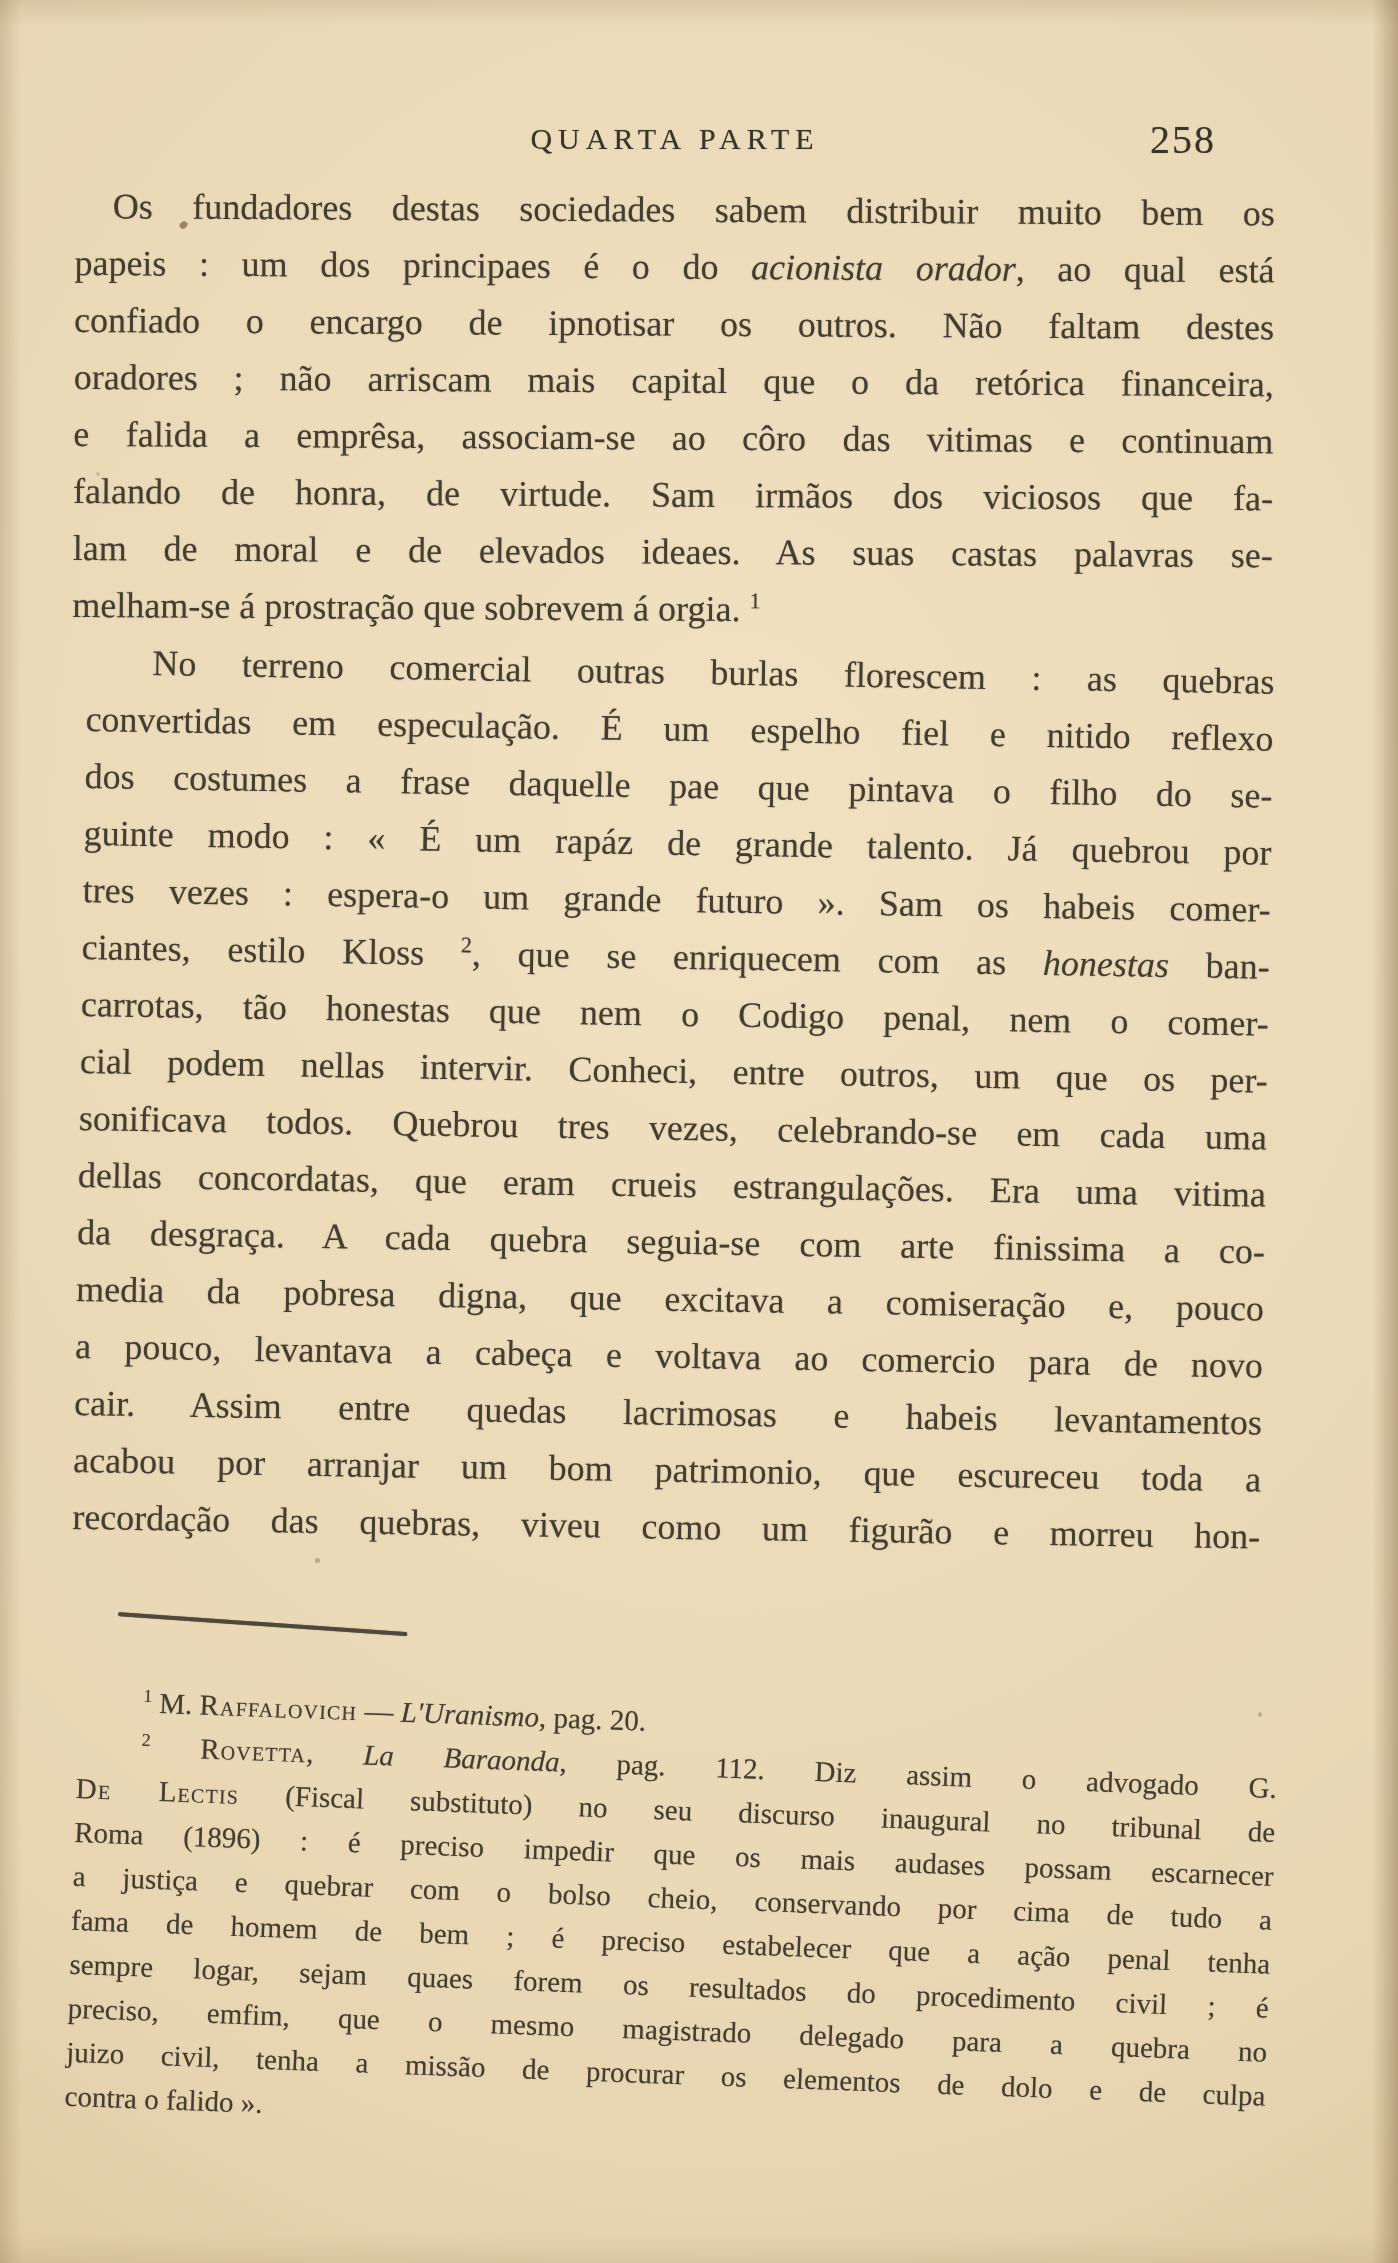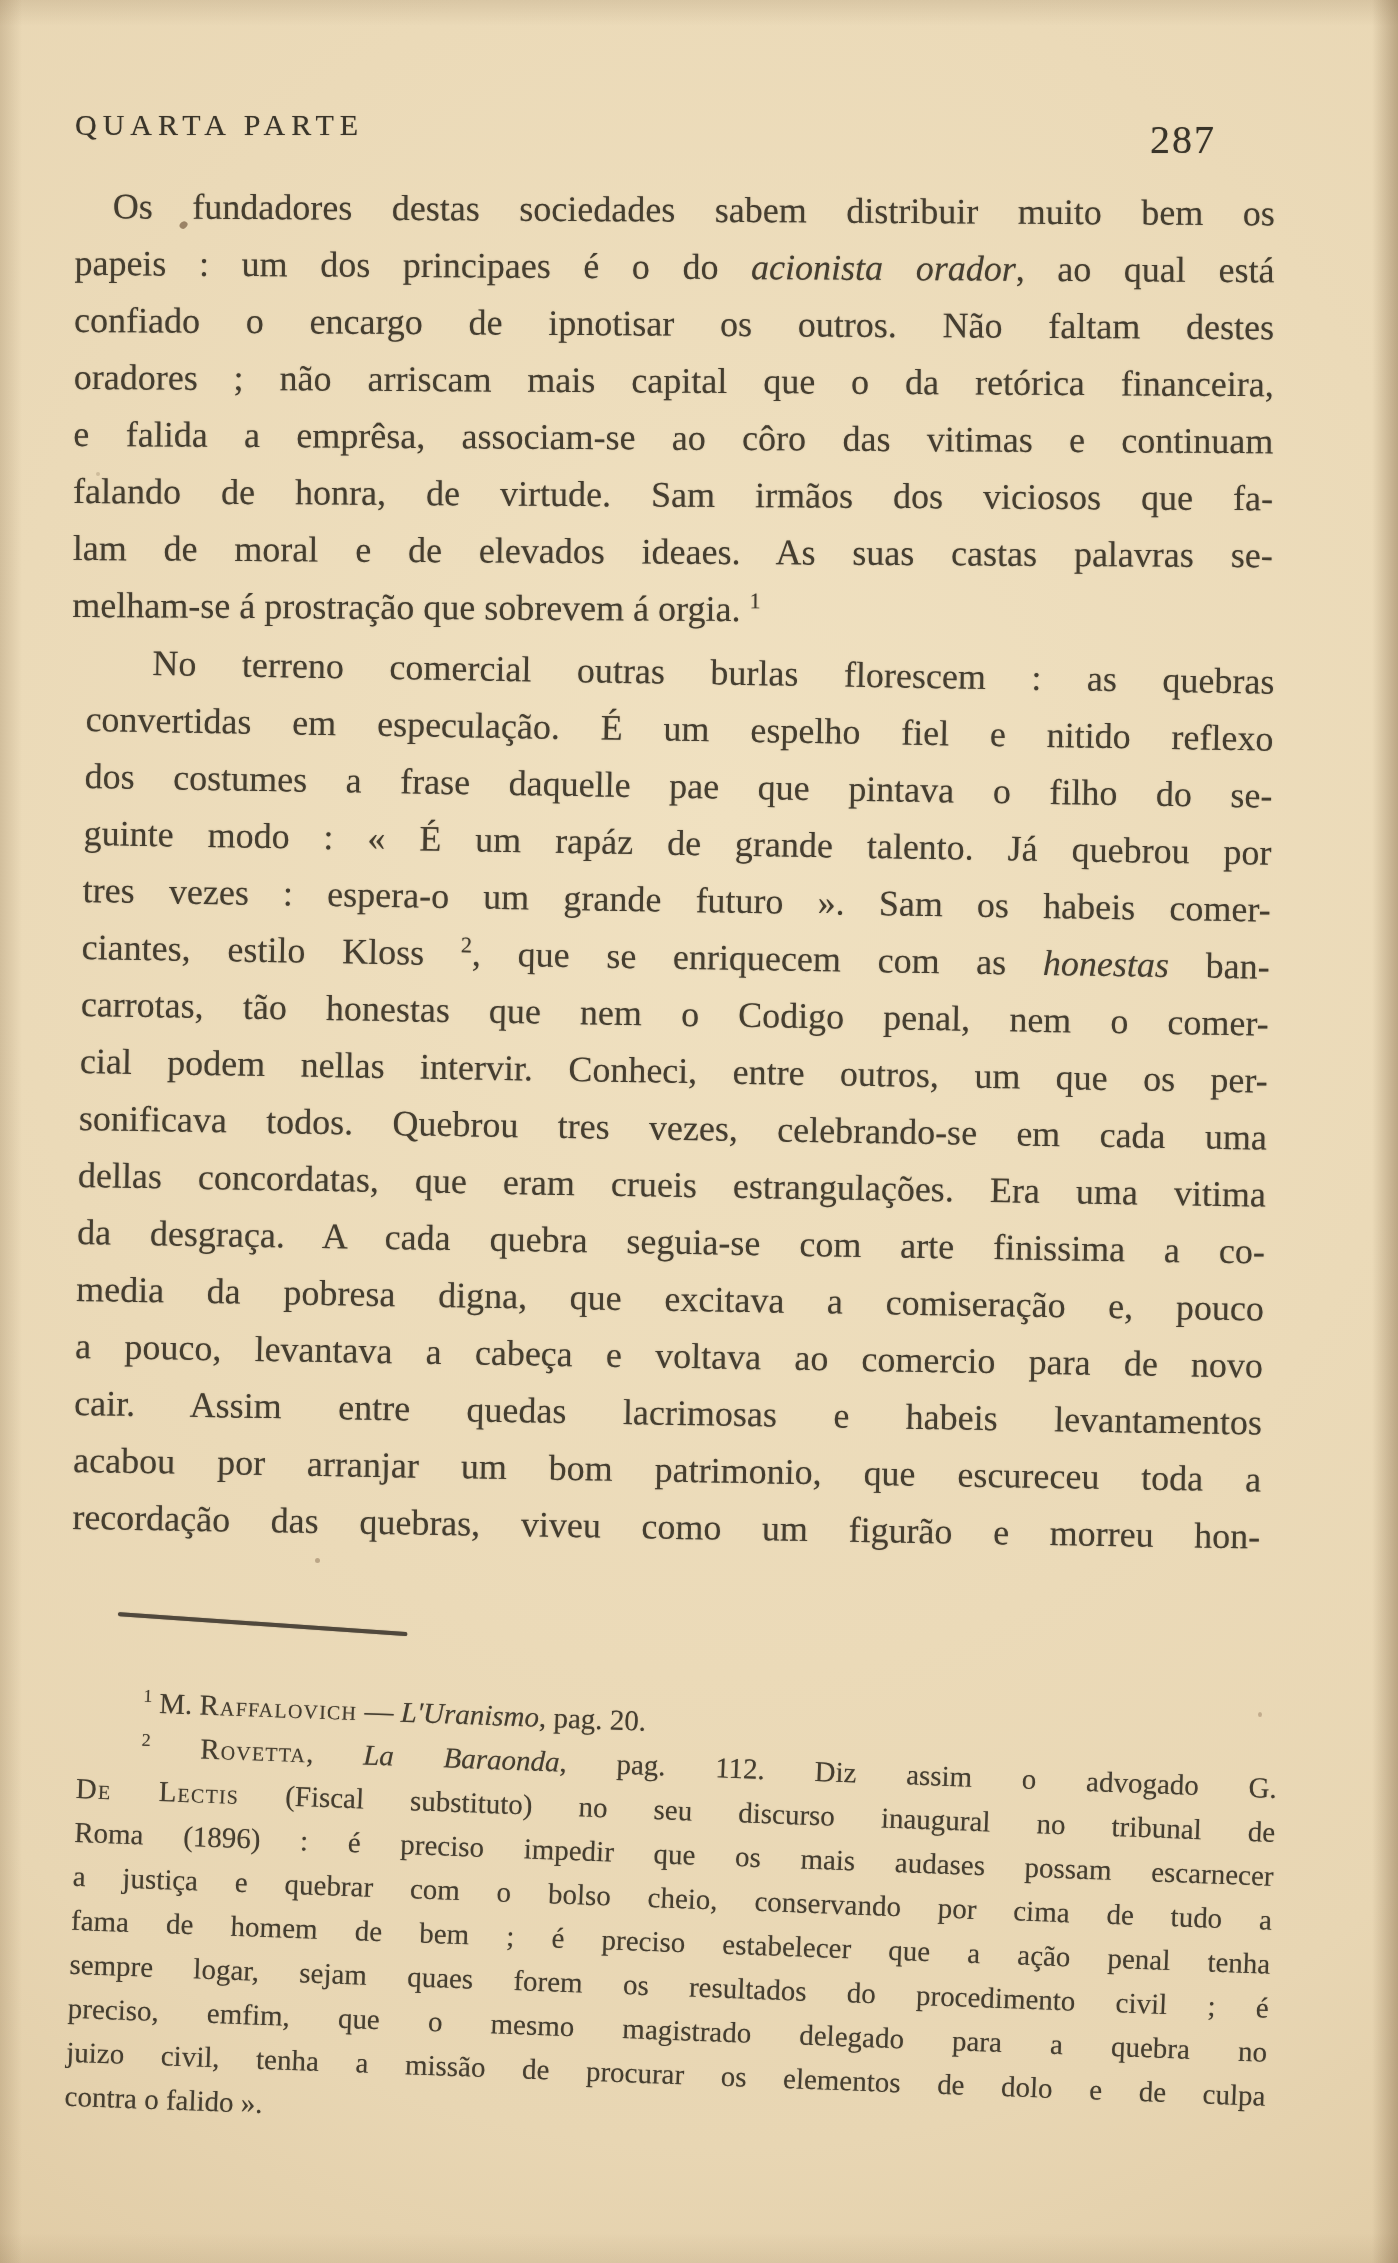--- a/index.html
+++ b/index.html
@@ -16,21 +16,22 @@
     position:relative;width:1398px;height:2263px;overflow:hidden;
     background:
       linear-gradient(to left, rgba(110,82,48,.38), rgba(110,82,48,0) 26px),
       linear-gradient(to right, rgba(110,82,48,.20), rgba(110,82,48,0) 22px),
       linear-gradient(to bottom, rgba(110,82,48,.14), rgba(110,82,48,0) 26px),
       linear-gradient(to top, rgba(110,82,48,.10), rgba(110,82,48,0) 30px),
       radial-gradient(ellipse 130% 95% at 52% 36%, #f0e1c1 0%, #ebdab8 40%, var(--paper) 62%, #ddc7a0 85%, #cfb78c 100%);
     color:var(--ink);
   }
   .running-head{
-    position:absolute;top:108px;left:75px;width:1200px;
+    position:absolute;top:122px;left:75px;width:1200px;
+    text-align:center;
     font-size:30px;letter-spacing:6px;
     color:#3a352a;
     text-shadow:0 0 1px rgba(58,53,42,.55);
   }
   .page-number{
     position:absolute;top:116px;left:1150px;width:120px;
     font-size:40px;letter-spacing:2px;
     color:#3a352a;
     text-shadow:0 0 1px rgba(58,53,42,.5);
   }
@@ -70,21 +71,21 @@
   .speck-3{left:1258px;top:1712px;width:4px;height:5px;opacity:.5;}
   .speck-4{left:96px;top:472px;width:4px;height:4px;opacity:.35;}
 </style>
 </head>
 <body>
 
 <div class="page">
 
   <div class="running-head">QUARTA PARTE</div>
 
-  <div class="page-number">287</div>
+  <div class="page-number">258</div>
 
   <main class="body-text">
     <section class="para para-1">
         <div class="line just" style="text-indent: 38px;">Os fundadores destas sociedades sabem distribuir muito bem os</div>
         <div class="line just">papeis : um dos principaes é o do <i>acionista orador</i>, ao qual está</div>
         <div class="line just">confiado o encargo de ipnotisar os outros. Não faltam destes</div>
         <div class="line just">oradores ; não arriscam mais capital que o da retórica financeira,</div>
         <div class="line just">e falida a emprêsa, associam-se ao côro das vitimas e continuam</div>
         <div class="line just">falando de honra, de virtude. Sam irmãos dos viciosos que fa-</div>
         <div class="line just">lam de moral e de elevados ideaes. As suas castas palavras se-</div>

